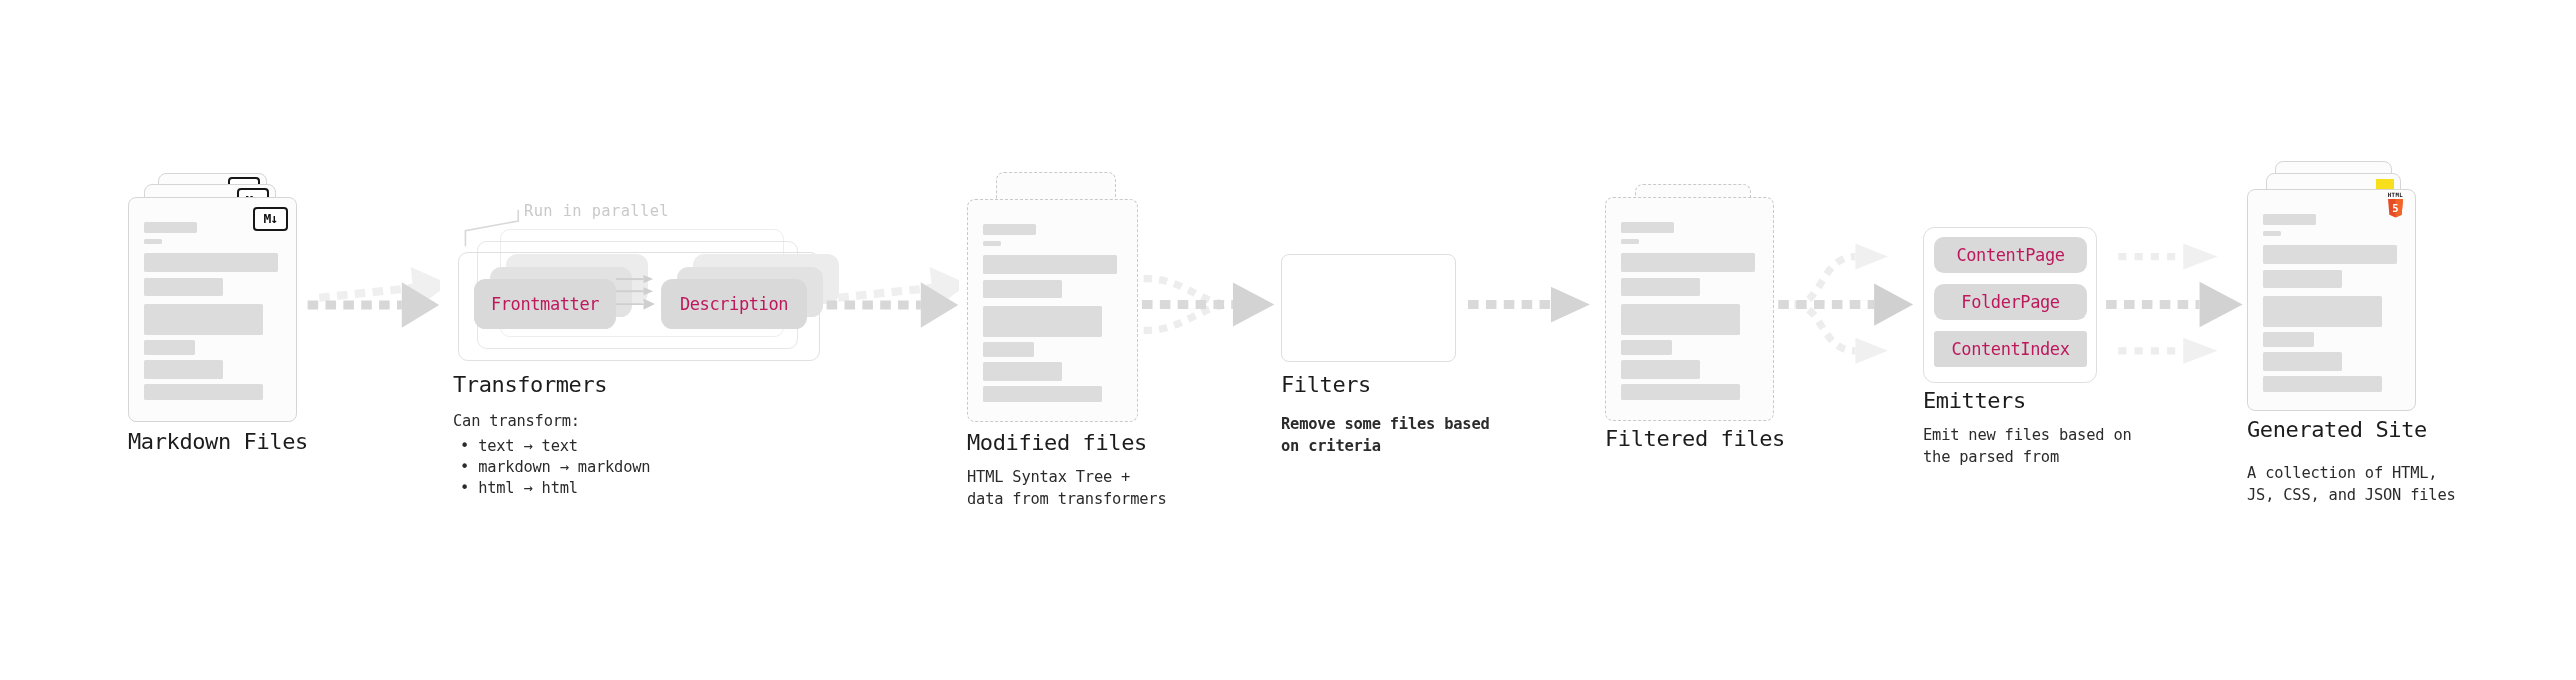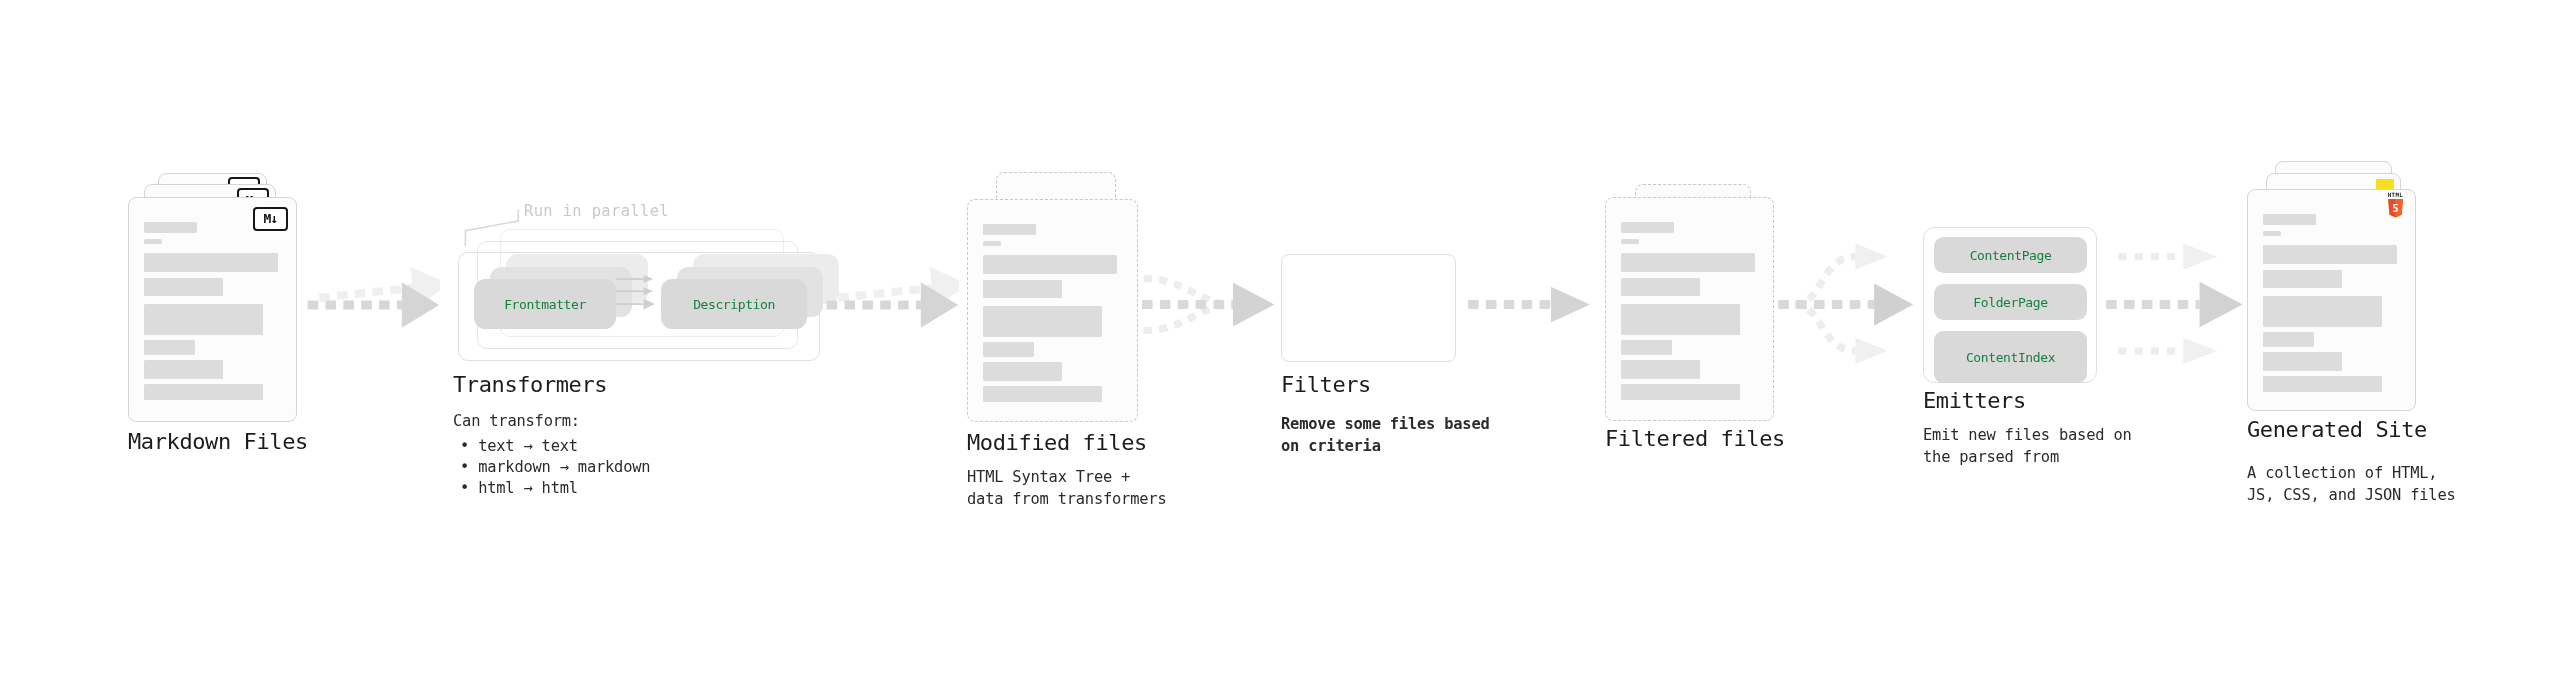--- a/index.html
+++ b/index.html
@@ -29,21 +29,21 @@
   .js-badge{position:absolute;width:18px;height:10.6px;background:#f7df1e;}
   .html5-badge{position:absolute;width:23px;text-align:center;}
   .html5-word{font-size:5.7px;font-weight:800;letter-spacing:0.4px;color:#111;line-height:6.5px;}
   
   .title{position:absolute;font-size:22px;letter-spacing:-0.4px;color:#1c1c1c;white-space:nowrap;}
   .sub{position:absolute;font-size:15.4px;letter-spacing:-0.2px;line-height:22px;color:#2b2b2b;white-space:nowrap;}
   .bullets{position:absolute;font-size:15.4px;letter-spacing:-0.2px;line-height:21px;color:#2b2b2b;white-space:nowrap;}
   .callout-label{position:absolute;font-size:15.4px;letter-spacing:0.4px;color:#c9c9c9;white-space:nowrap;}
   
   .gbox{position:absolute;background:#d9d9d9;border-radius:11.4px;display:flex;align-items:center;
-    justify-content:center;font-size:13px;letter-spacing:-0.4px;color:#15803d;}
+    justify-content:center;font-size:17px;letter-spacing:-0.4px;color:#be185d;}
   .echo1{background:#e2e2e2;}
   .echo2{background:#ececec;}
   .outline{position:absolute;border:1.2px solid #e0e0e0;border-radius:9.8px;background:transparent;}
   .outline.l1{border-color:#e6e6e6;}
   .outline.l2{border-color:#ededed;}
   svg{position:absolute;display:block;}
 </style>
 </head>
 <body>
 
@@ -180,21 +180,21 @@
     <polygon points="95,13 95,45 135,29" fill="#f0f0f0"></polygon>
     <path d="M20,88 C55,88 52,145 95,145" fill="none" stroke="#ededed" stroke-width="9" stroke-dasharray="10 9"></path>
     <polygon points="95,129 95,161 135,145" fill="#f0f0f0"></polygon>
     <line x1="0" y1="88" x2="118" y2="88" stroke="#d9d9d9" stroke-width="11" stroke-dasharray="13 9"></line>
     <polygon points="118,62 118,114 166,88" fill="#d0d0d0"></polygon>
   </svg>
 
   <div class="outline" style="left:1923px;top:227px;width:172px;height:154px;border-color:#dedede;background:#ffffff;border-radius:11.4px;"></div>
   <div class="gbox" style="left:1934px;top:237px;width:153px;height:36px;border-radius:9.8px;">ContentPage</div>
   <div class="gbox" style="left:1934px;top:284px;width:153px;height:36px;border-radius:9.8px;">FolderPage</div>
-  <div class="gbox" style="left:1934px;top:331px;width:153px;height:52px;border-radius:9px;">ContentIndex</div>
+  <div class="gbox" style="left:1934px;top:331px;width:153px;height:36px;border-radius:3px;">ContentIndex</div>
   <div class="title" style="left:1923px;top:388px;">Emitters</div>
   <div class="sub" style="left:1923px;top:424px;">
     <div>Emit new files based on</div>
     <div>the parsed from</div>
   </div>
 
   <svg style="left:2106px;top:233px;" width="140" height="143" viewBox="0 0 172 176">
     <line x1="15" y1="29" x2="95" y2="29" stroke="#ededed" stroke-width="9" stroke-dasharray="10 10"></line>
     <polygon points="95,13 95,45 137,29" fill="#f0f0f0"></polygon>
     <line x1="0" y1="88" x2="115" y2="88" stroke="#d9d9d9" stroke-width="11" stroke-dasharray="13 9"></line>

